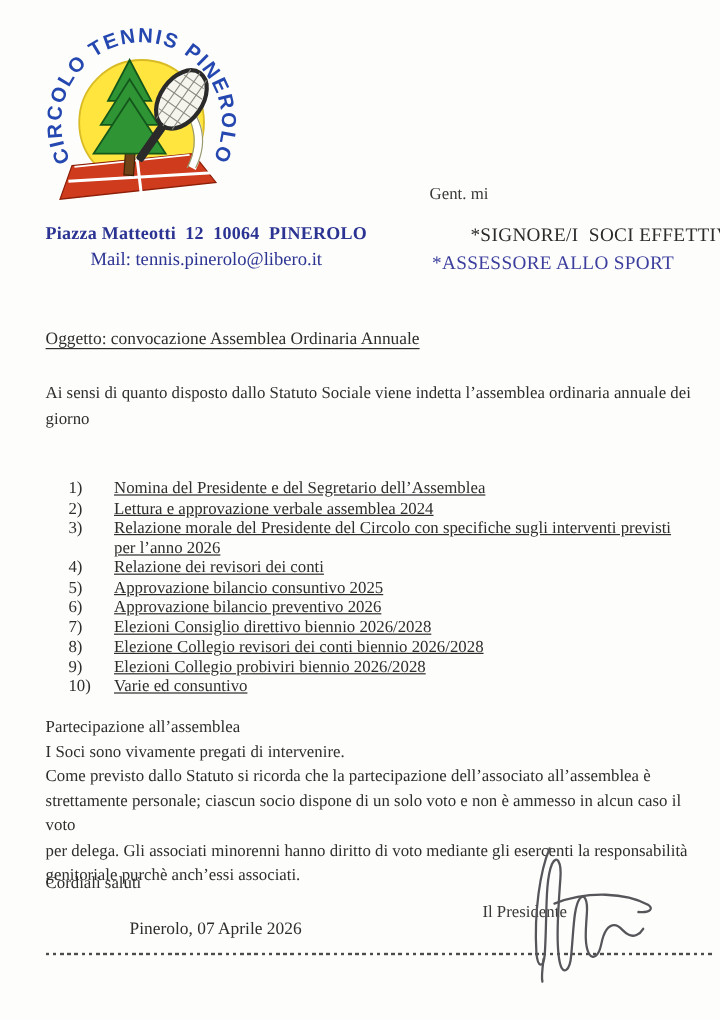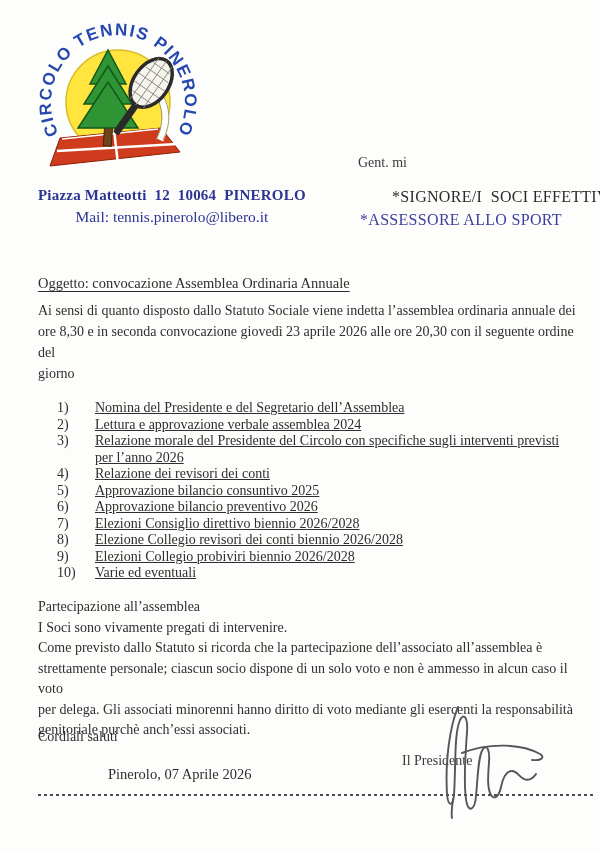--- a/index.html
+++ b/index.html
@@ -19,21 +19,21 @@
   .address-line2, .address-line3 { font-size:15.5px; color:#2c3493; }
   .salutation { left:358px; top:155px; font-size:14px; color:#3a3a3a; }
   .recipients { left:360px; top:185px; line-height:23px; font-size:16px; letter-spacing:.3px; }
   .recipient-1 { color:#2b2b2b;margin-left:32px; }
   .recipient-2 { color:#3c3f9e; }
 
   
   .subject { left:38px; top:275px; font-size:14.5px; text-decoration:underline; text-underline-offset:3px; }
 
   
-  .intro { left:38px; top:300px; width:545px; font-size:14px; line-height:21px; }
+  .intro { left:38px; top:318px; width:545px; font-size:14px; line-height:21px; }
 
   
   .agenda { left:57px; top:400px; width:525px; font-size:14px; line-height:16.5px; }
   .agenda-row { display:flex; align-items:flex-start; }
   .agenda-num { width:38px; flex:0 0 38px; }
   .agenda-text { width:482px;text-decoration:underline; }
 
   
   .participation { left:38px; top:597px; width:545px; font-size:14px; line-height:20.5px; }
 
@@ -102,21 +102,20 @@
 
   <div class="abs recipients">
     <div class="recipient-1 pre">*SIGNORE/I  SOCI EFFETTIVI</div>
     <div class="recipient-2 pre">*ASSESSORE ALLO SPORT</div>
   </div>
 
   <div class="abs subject">Oggetto: convocazione Assemblea Ordinaria Annuale</div>
 
   <div class="abs intro">
     <div>Ai sensi di quanto disposto dallo Statuto Sociale viene indetta l’assemblea ordinaria annuale dei</div>
-    <div>ore 8,30 e in seconda convocazione giovedì 23 aprile 2026 alle ore 20,30 con il seguente ordine del</div>
     <div>giorno</div>
   </div>
 
   <div class="abs agenda">
     <div class="agenda-row">
       <span class="agenda-num">1)</span>
       <span class="agenda-text">Nomina del Presidente e del Segretario dell’Assemblea</span>
     </div>
     <div class="agenda-row">
       <span class="agenda-num">2)</span>
@@ -145,21 +144,21 @@
     <div class="agenda-row">
       <span class="agenda-num">8)</span>
       <span class="agenda-text">Elezione Collegio revisori dei conti biennio 2026/2028</span>
     </div>
     <div class="agenda-row">
       <span class="agenda-num">9)</span>
       <span class="agenda-text">Elezioni Collegio probiviri biennio 2026/2028</span>
     </div>
     <div class="agenda-row">
       <span class="agenda-num">10)</span>
-      <span class="agenda-text">Varie ed eventuali</span>
+      <span class="agenda-text">Varie ed consuntivo</span>
     </div>
   </div>
 
   <div class="abs participation">
     <div>Partecipazione all’assemblea</div>
     <div>I Soci sono vivamente pregati di intervenire.</div>
     <div>Come previsto dallo Statuto si ricorda che la partecipazione dell’associato all’assemblea è</div>
     <div>strettamente personale; ciascun socio dispone di un solo voto e non è ammesso in alcun caso il voto</div>
     <div>per delega. Gli associati minorenni hanno diritto di voto mediante gli esercenti la responsabilità</div>
     <div>genitoriale purchè anch’essi associati.</div>

